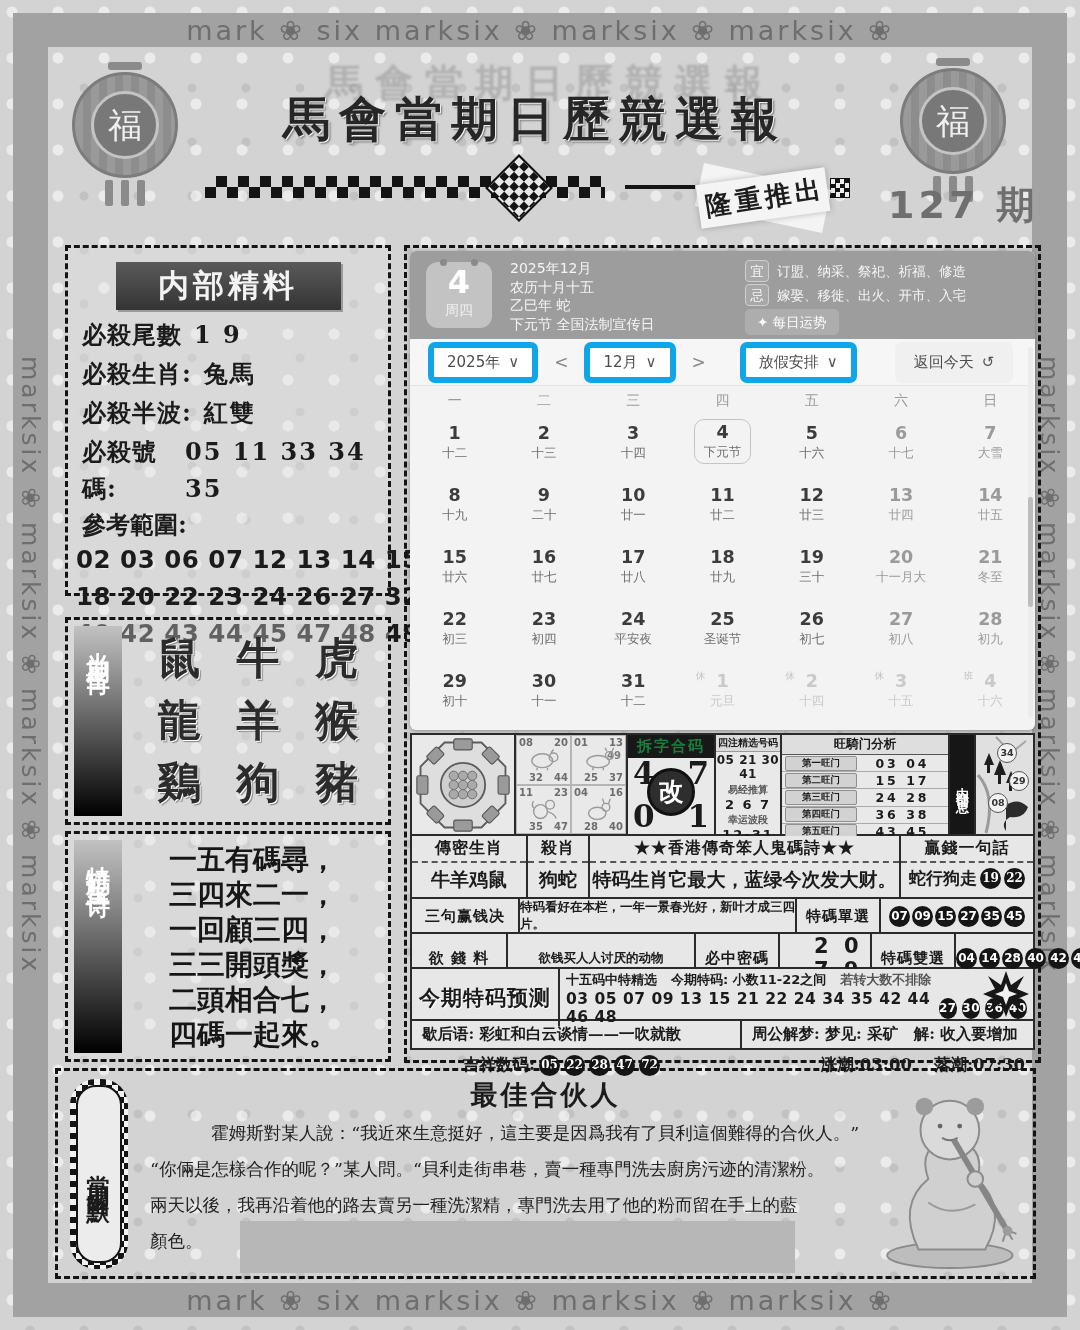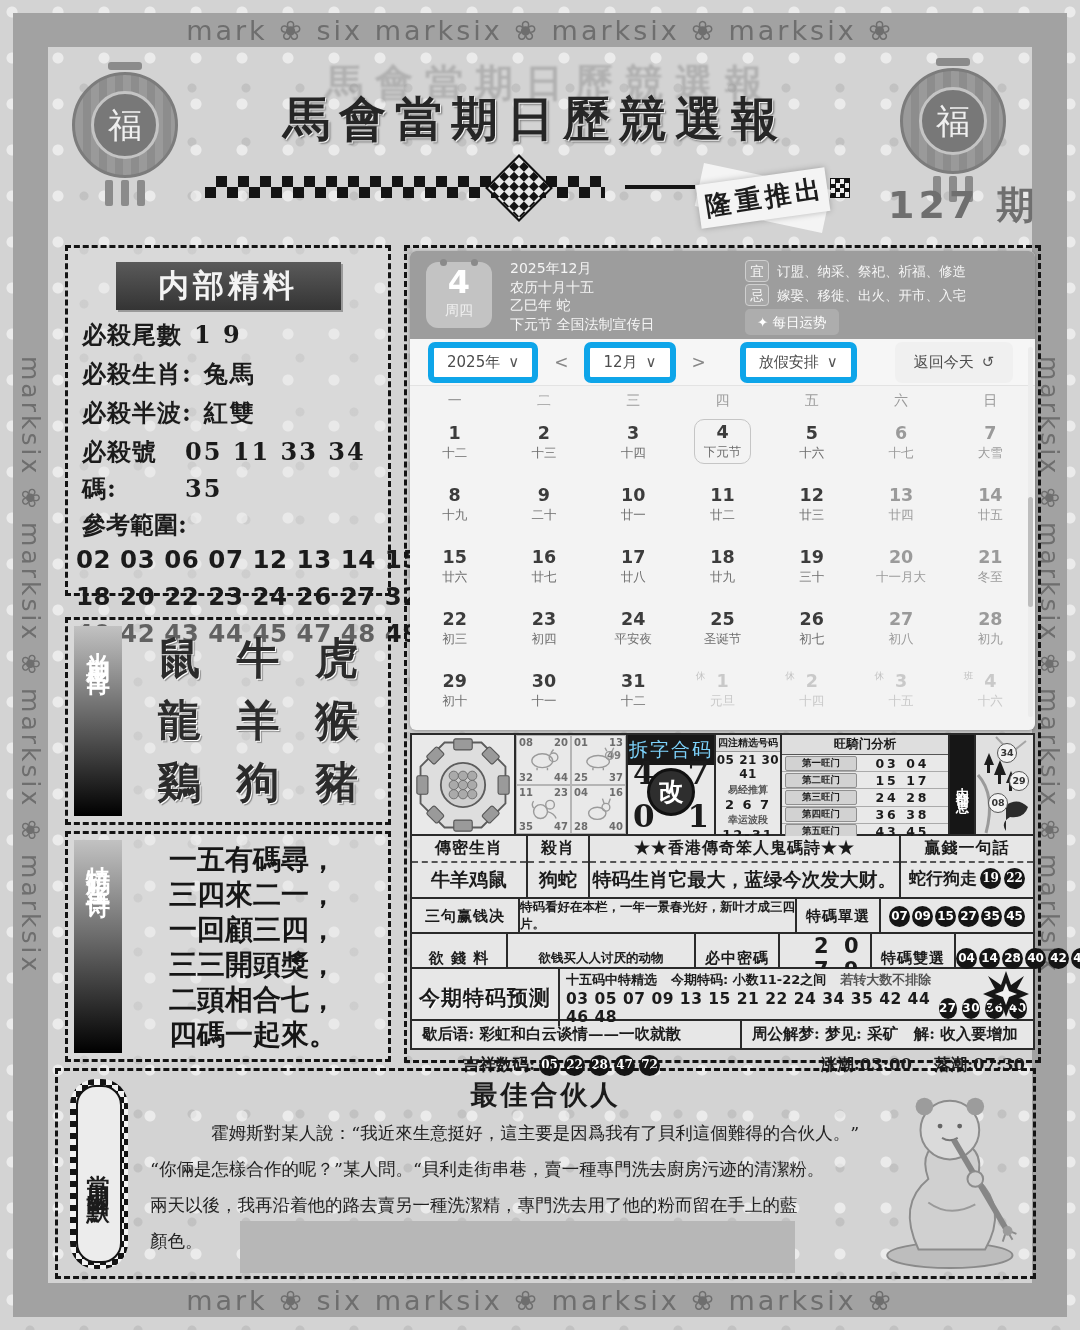--- a/index.html
+++ b/index.html
@@ -110,25 +110,25 @@
   
   .strip{position:absolute;left:410px;top:733px;width:625px;height:103px;display:flex;background:#e9e9e9;
     border:2px solid #2a2a2a;box-sizing:border-box;}
   .strip>div{border-right:2px solid #2a2a2a;box-sizing:border-box;position:relative;}
   .strip>div:last-child{border-right:none;}
   .s-bagua{width:104px;display:flex;align-items:center;justify-content:center;}
   .s-animals{width:112px;display:grid;grid-template-columns:1fr 1fr;grid-template-rows:1fr 1fr;}
   .acell{position:relative;border:1px solid #b5b5b5;}
   .acell span{position:absolute;font-size:10px;font-weight:bold;color:#6d6d6d;}
   .acell .tl{left:2px;top:1px;} .acell .tr{right:2px;top:1px;}
-  .acell .bl{left:2px;bottom:1px;text-align:right;} .acell .br{right:2px;bottom:1px;}
+  .acell .bl{left:12px;bottom:1px;text-align:right;} .acell .br{right:2px;bottom:1px;}
   .acell .ex{right:4px;top:14px;color:#7c7c7c;}
   .acell svg{position:absolute;left:8px;top:10px;}
   .s-chai{width:88px;}
-  .s-chai .hd{background:#181818;color:#7dd3fc;text-align:center;font-size:19px;font-weight:normal;letter-spacing:2px;padding:2px 0;}
+  .s-chai .hd{background:#181818;color:#15803d;text-align:center;font-size:15px;font-weight:bold;letter-spacing:2px;padding:2px 0;}
   .s-chai .big{position:absolute;font-size:31px;font-weight:bold;font-family:"DejaVu Serif","Liberation Serif",serif;}
   .s-chai .tl{left:5px;top:20px;} .s-chai .tr{right:5px;top:20px;}
   .s-chai .bl{left:5px;bottom:0px;} .s-chai .br{right:5px;bottom:0px;}
   .s-chai .cir{position:absolute;left:50%;top:58%;transform:translate(-50%,-50%);width:42px;height:42px;border-radius:50%;
     border:3px solid #111;background:#2e2e2e;color:#fff;font-size:25px;font-weight:bold;text-align:center;line-height:42px;}
   .s-sizhu{width:66px;text-align:center;font-weight:bold;}
   .s-sizhu .t{font-size:10px;background:#dcdcdc;border-bottom:1px solid #999;padding:1px 0;}
   .s-sizhu .n{font-size:12px;letter-spacing:.5px;padding:1px 0;}
   .s-sizhu .l{font-size:10px;color:#555;padding-top:1px;}
   .s-sizhu .v{font-size:13px;letter-spacing:2px;}

